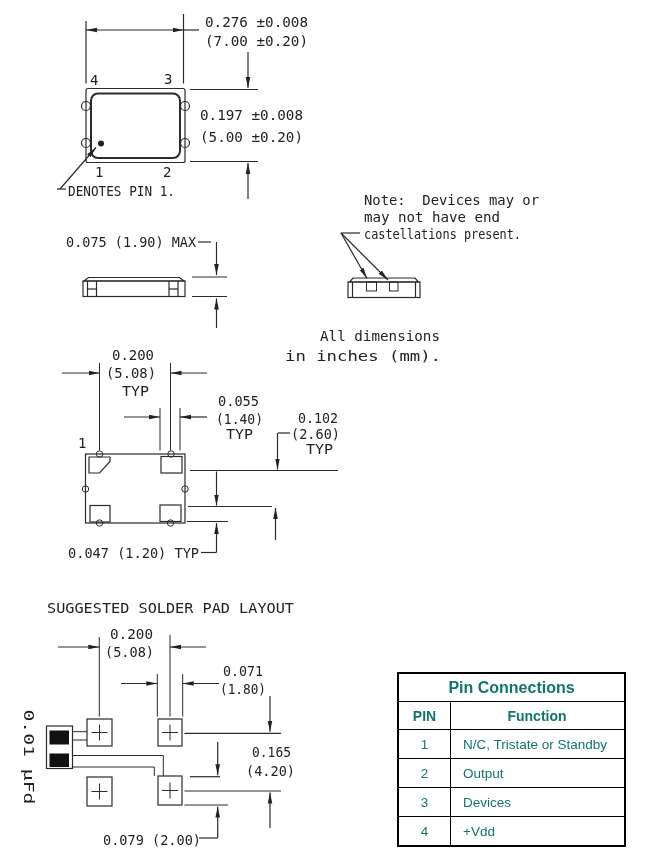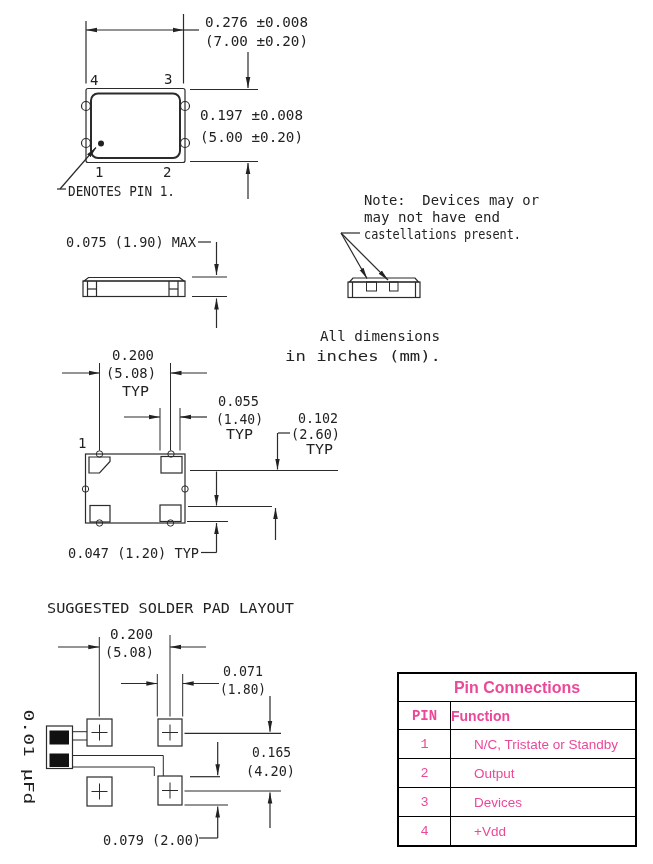--- a/index.html
+++ b/index.html
@@ -3,26 +3,26 @@
 <meta charset="utf-8">
 <style>
   html,body{margin:0;padding:0;background:#fff;}
   .canvas{position:relative;width:653px;height:864px;background:#ffffff;overflow:hidden;
           font-family:"DejaVu Sans Mono", monospace;}
   svg{position:absolute;left:0;top:0;}
   svg text{font-family:"DejaVu Sans Mono", monospace;font-size:14px;fill:#222;white-space:pre;}
   svg line,svg rect.o,svg path.o,svg circle.o{stroke:#2b2b2b;fill:none;}
   .pin-table{position:absolute;left:397px;top:672px;}
   .pin-table table{border-collapse:collapse;border:2px solid #000;background:#fff;
-                   font-family:"Liberation Sans", sans-serif;color:#ec4899;}
+                   font-family:"Liberation Sans", sans-serif;color:#0f766e;}
   .pin-table td{border:1.5px solid #000;height:26px;font-size:13.5px;vertical-align:middle;}
   .pin-table tr.title td{height:25px;font-weight:bold;font-size:16px;text-align:center;}
   .pin-table tr.head td{height:25px;font-weight:bold;font-size:14px;text-align:center;}
-  .pin-table td.c1{width:49px;text-align:center;font-family:Liberation Mono, monospace;}
-  .pin-table td.c2{width:160px;text-align:left;padding-left:23px;}
+  .pin-table td.c1{width:49px;text-align:center;}
+  .pin-table td.c2{width:160px;text-align:left;padding-left:12px;}
 </style>
 </head>
 <body>
 
 <div class="canvas">
 <svg width="653" height="864" viewBox="0 0 653 864">
   <defs>
     <marker id="arr" markerUnits="userSpaceOnUse" markerWidth="13" markerHeight="8" refX="11" refY="4" orient="auto">
       <path d="M11,4 L0,1.7 L0,6.3 Z" fill="#222"></path>
     </marker>
@@ -211,21 +211,21 @@
 </svg>
 
 <div class="pin-table">
   <table>
     <tbody>
       <tr class="title">
         <td colspan="2">Pin Connections</td>
       </tr>
       <tr class="head">
         <td class="c1">PIN</td>
-        <td class="c2" style="text-align:left;padding-left:0;">Function</td>
+        <td class="c2" style="text-align:center;padding-left:0;">Function</td>
       </tr>
       <tr>
         <td class="c1">1</td>
         <td class="c2">N/C, Tristate or Standby</td>
       </tr>
       <tr>
         <td class="c1">2</td>
         <td class="c2">Output</td>
       </tr>
       <tr>

